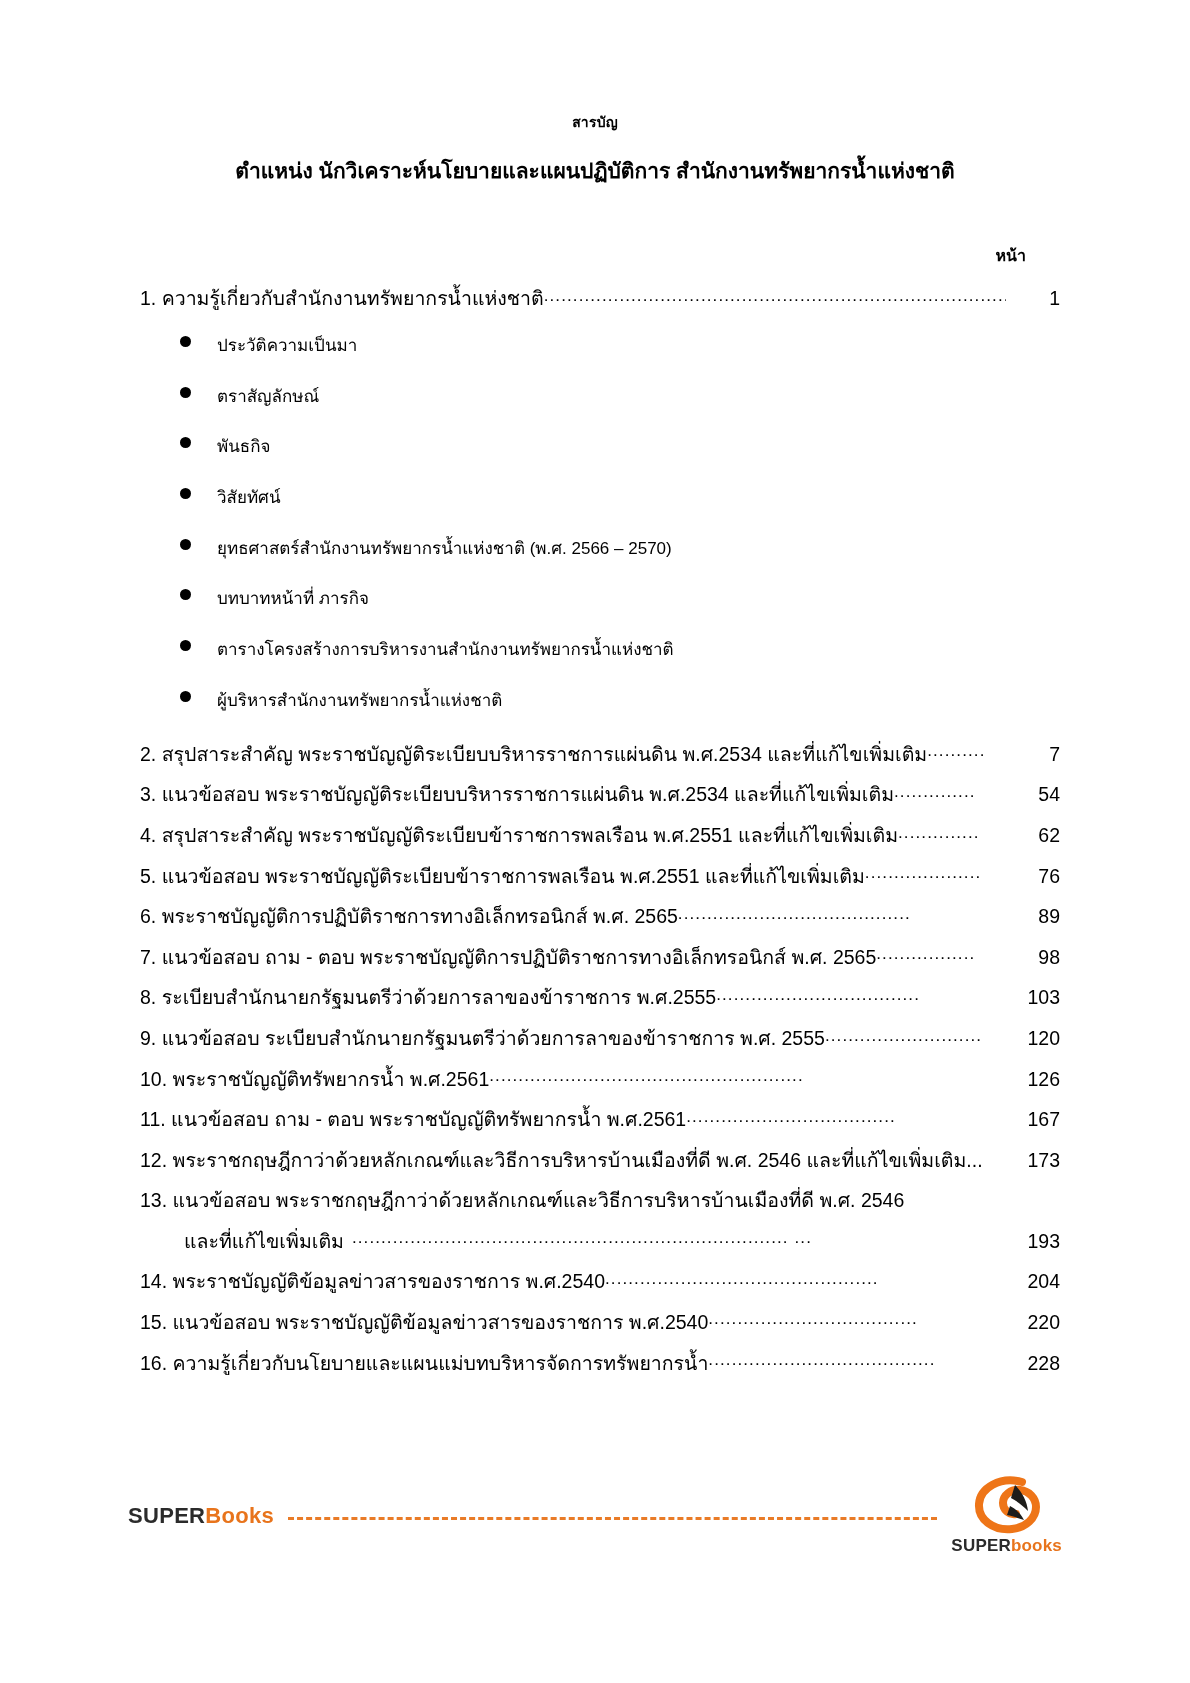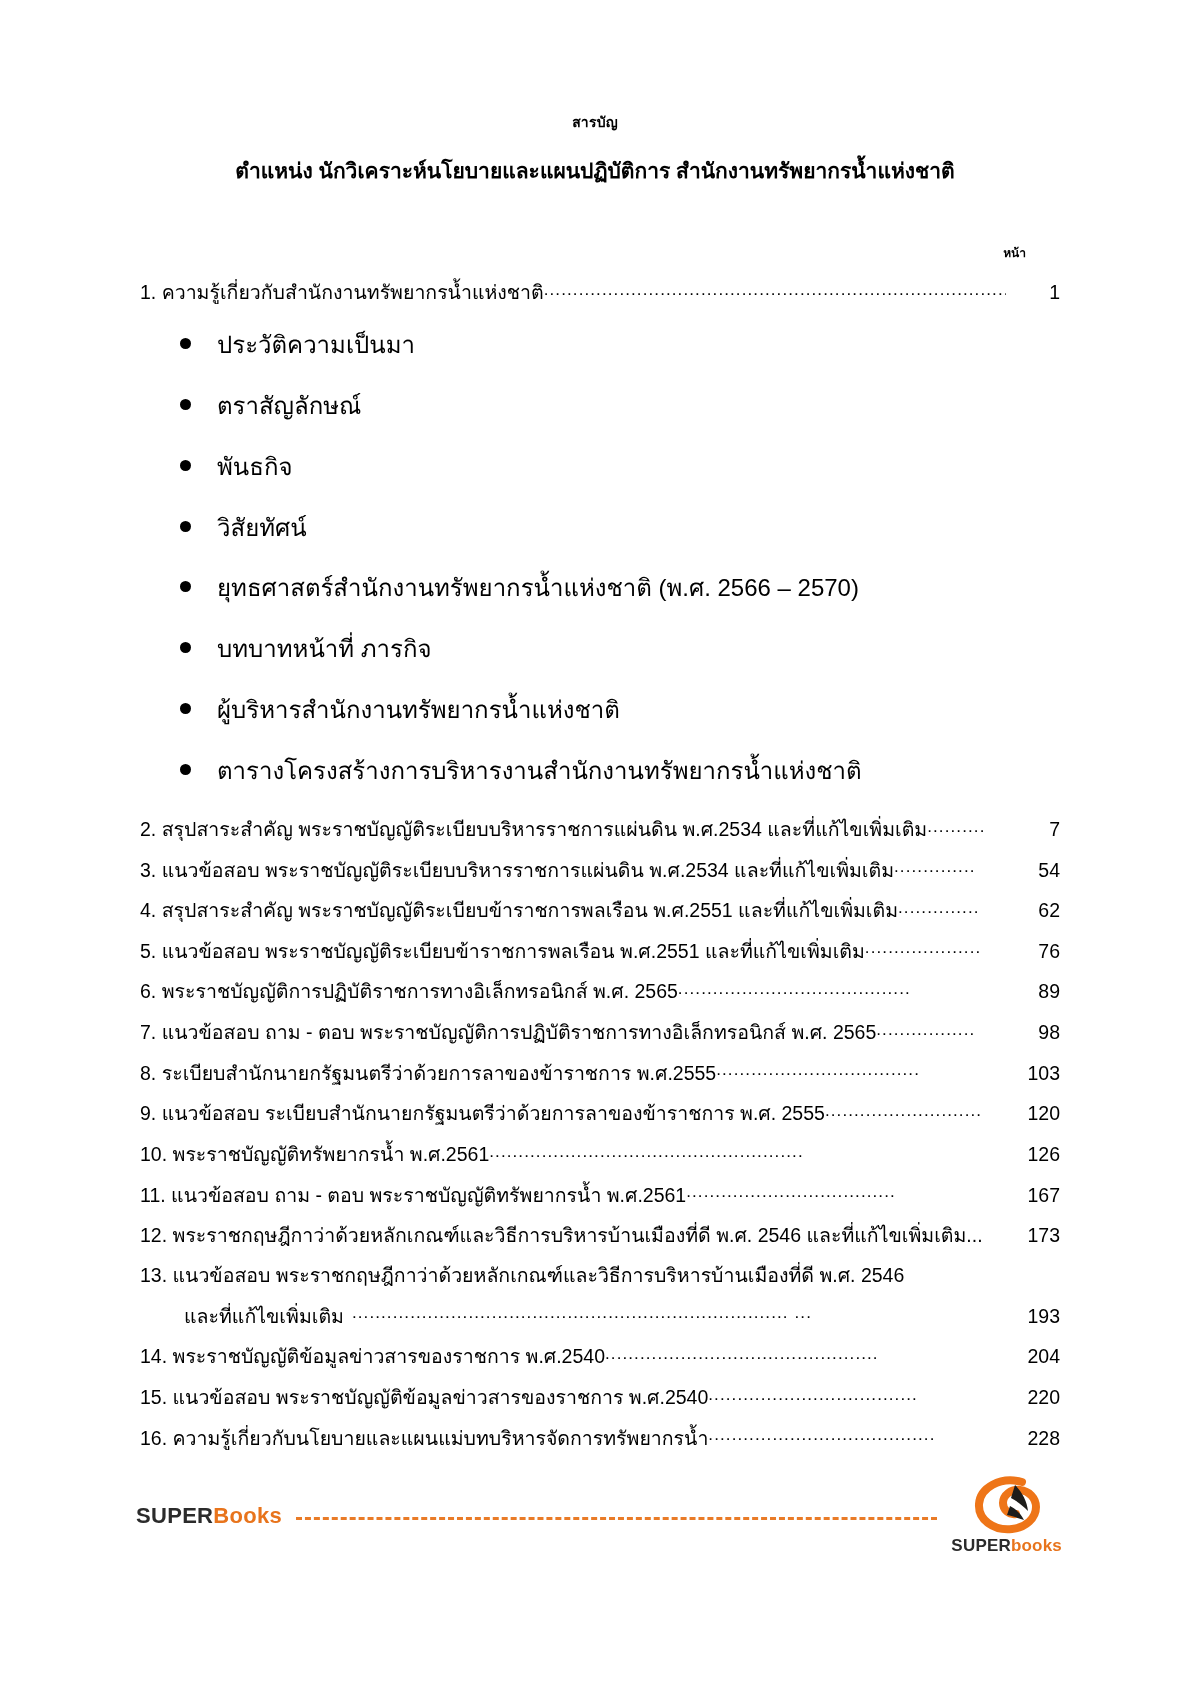--- a/index.html
+++ b/index.html
@@ -40,21 +40,21 @@
     font-weight: 700;
     margin-top: 22px;
     line-height: 1.5;
   }
 
   
   .col-head {
     margin-top: 56px;
     padding-right: 164px;
     text-align: right;
-    font-size: 12px;
+    font-size: 16px;
     font-weight: 700;
   }
 
   
   .toc {
     margin-top: 16px;
     padding-left: 140px;
     padding-right: 130px;
   }
 
@@ -95,41 +95,41 @@
 
   
   .bullets {
     margin: 22px 0 26px 0;
     padding: 0;
     list-style: none;
   }
   .bullet-item {
     display: flex;
     align-items: baseline;
-    font-size: 24px;
+    font-size: 17px;
     line-height: 1.45;
     margin-bottom: 26px;
     padding-left: 40px;
   }
   .bullet-dot {
     flex: 0 0 auto;
     width: 11px;
     height: 11px;
     border-radius: 50%;
     background: #000;
     margin-right: 26px;
     position: relative;
     top: -4px;
   }
   .bullet-text { flex: 0 1 auto; }
 
   
   .footer {
     position: absolute;
-    left: 8px;
+    left: 0;
     right: 0;
     bottom: 132px;
     height: 70px;
     padding: 0 128px;
     display: flex;
     align-items: center;
   }
   .brand-left {
     font-size: 22px;
     font-weight: 700;
@@ -210,25 +210,25 @@
       <li class="bullet-item">
         <span class="bullet-dot"></span>
         <span class="bullet-text">ยุทธศาสตร์สำนักงานทรัพยากรน้ำแห่งชาติ (พ.ศ. 2566 – 2570)</span>
       </li>
       <li class="bullet-item">
         <span class="bullet-dot"></span>
         <span class="bullet-text">บทบาทหน้าที่ ภารกิจ</span>
       </li>
       <li class="bullet-item">
         <span class="bullet-dot"></span>
+        <span class="bullet-text">ตารางโครงสร้างการบริหารงานสำนักงานทรัพยากรน้ำแห่งชาติ</span>
+      </li>
+      <li class="bullet-item">
+        <span class="bullet-dot"></span>
         <span class="bullet-text">ผู้บริหารสำนักงานทรัพยากรน้ำแห่งชาติ</span>
-      </li>
-      <li class="bullet-item">
-        <span class="bullet-dot"></span>
-        <span class="bullet-text">ตารางโครงสร้างการบริหารงานสำนักงานทรัพยากรน้ำแห่งชาติ</span>
       </li>
     </ul>
 
     <div class="toc-entry">
       <span class="label">2. สรุปสาระสำคัญ พระราชบัญญัติระเบียบบริหารราชการแผ่นดิน พ.ศ.2534 และที่แก้ไขเพิ่มเติม</span>
       <span class="leader">..........</span>
       <span class="pageno">7</span>
     </div>
 
     <div class="toc-entry">

